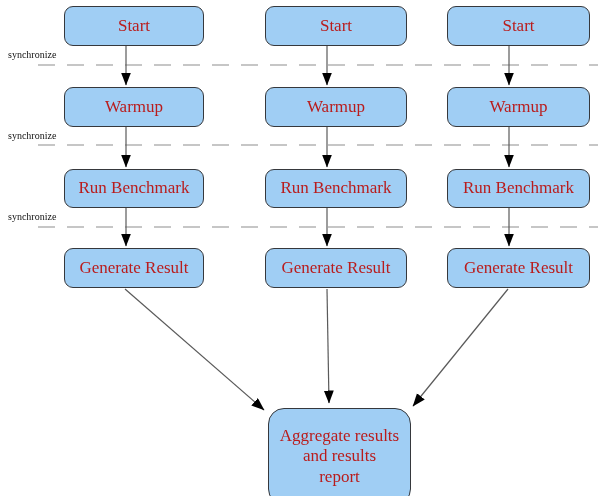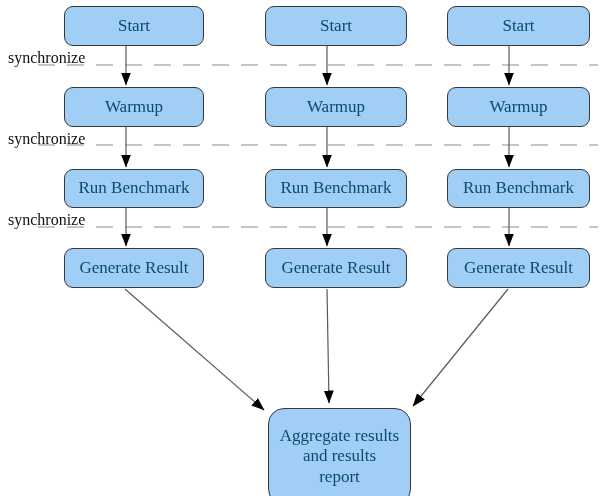--- a/index.html
+++ b/index.html
@@ -32,33 +32,33 @@
     position: absolute;
     box-sizing: border-box;
     background: #a0cef4;
     border: 1px solid #36383c;
     border-radius: 9px;
     display: flex;
     align-items: center;
     justify-content: center;
     text-align: center;
     font-size: 17px;
-    color: #0c4a6e;
+    color: #b91c1c;
     line-height: 1.1;
   }
   .node.final {
     border-radius: 16px;
     flex-direction: column;
     line-height: 1.2;
     padding: 4px;
   }
   .sync-label {
     position: absolute;
     left: 8px;
-    font-size: 16px;
+    font-size: 10px;
     color: #111111;
     white-space: nowrap;
   }
 </style>
 </head>
 <body>
 
 <div class="stage">
 
   <svg class="connectors" viewBox="0 0 600 496">

